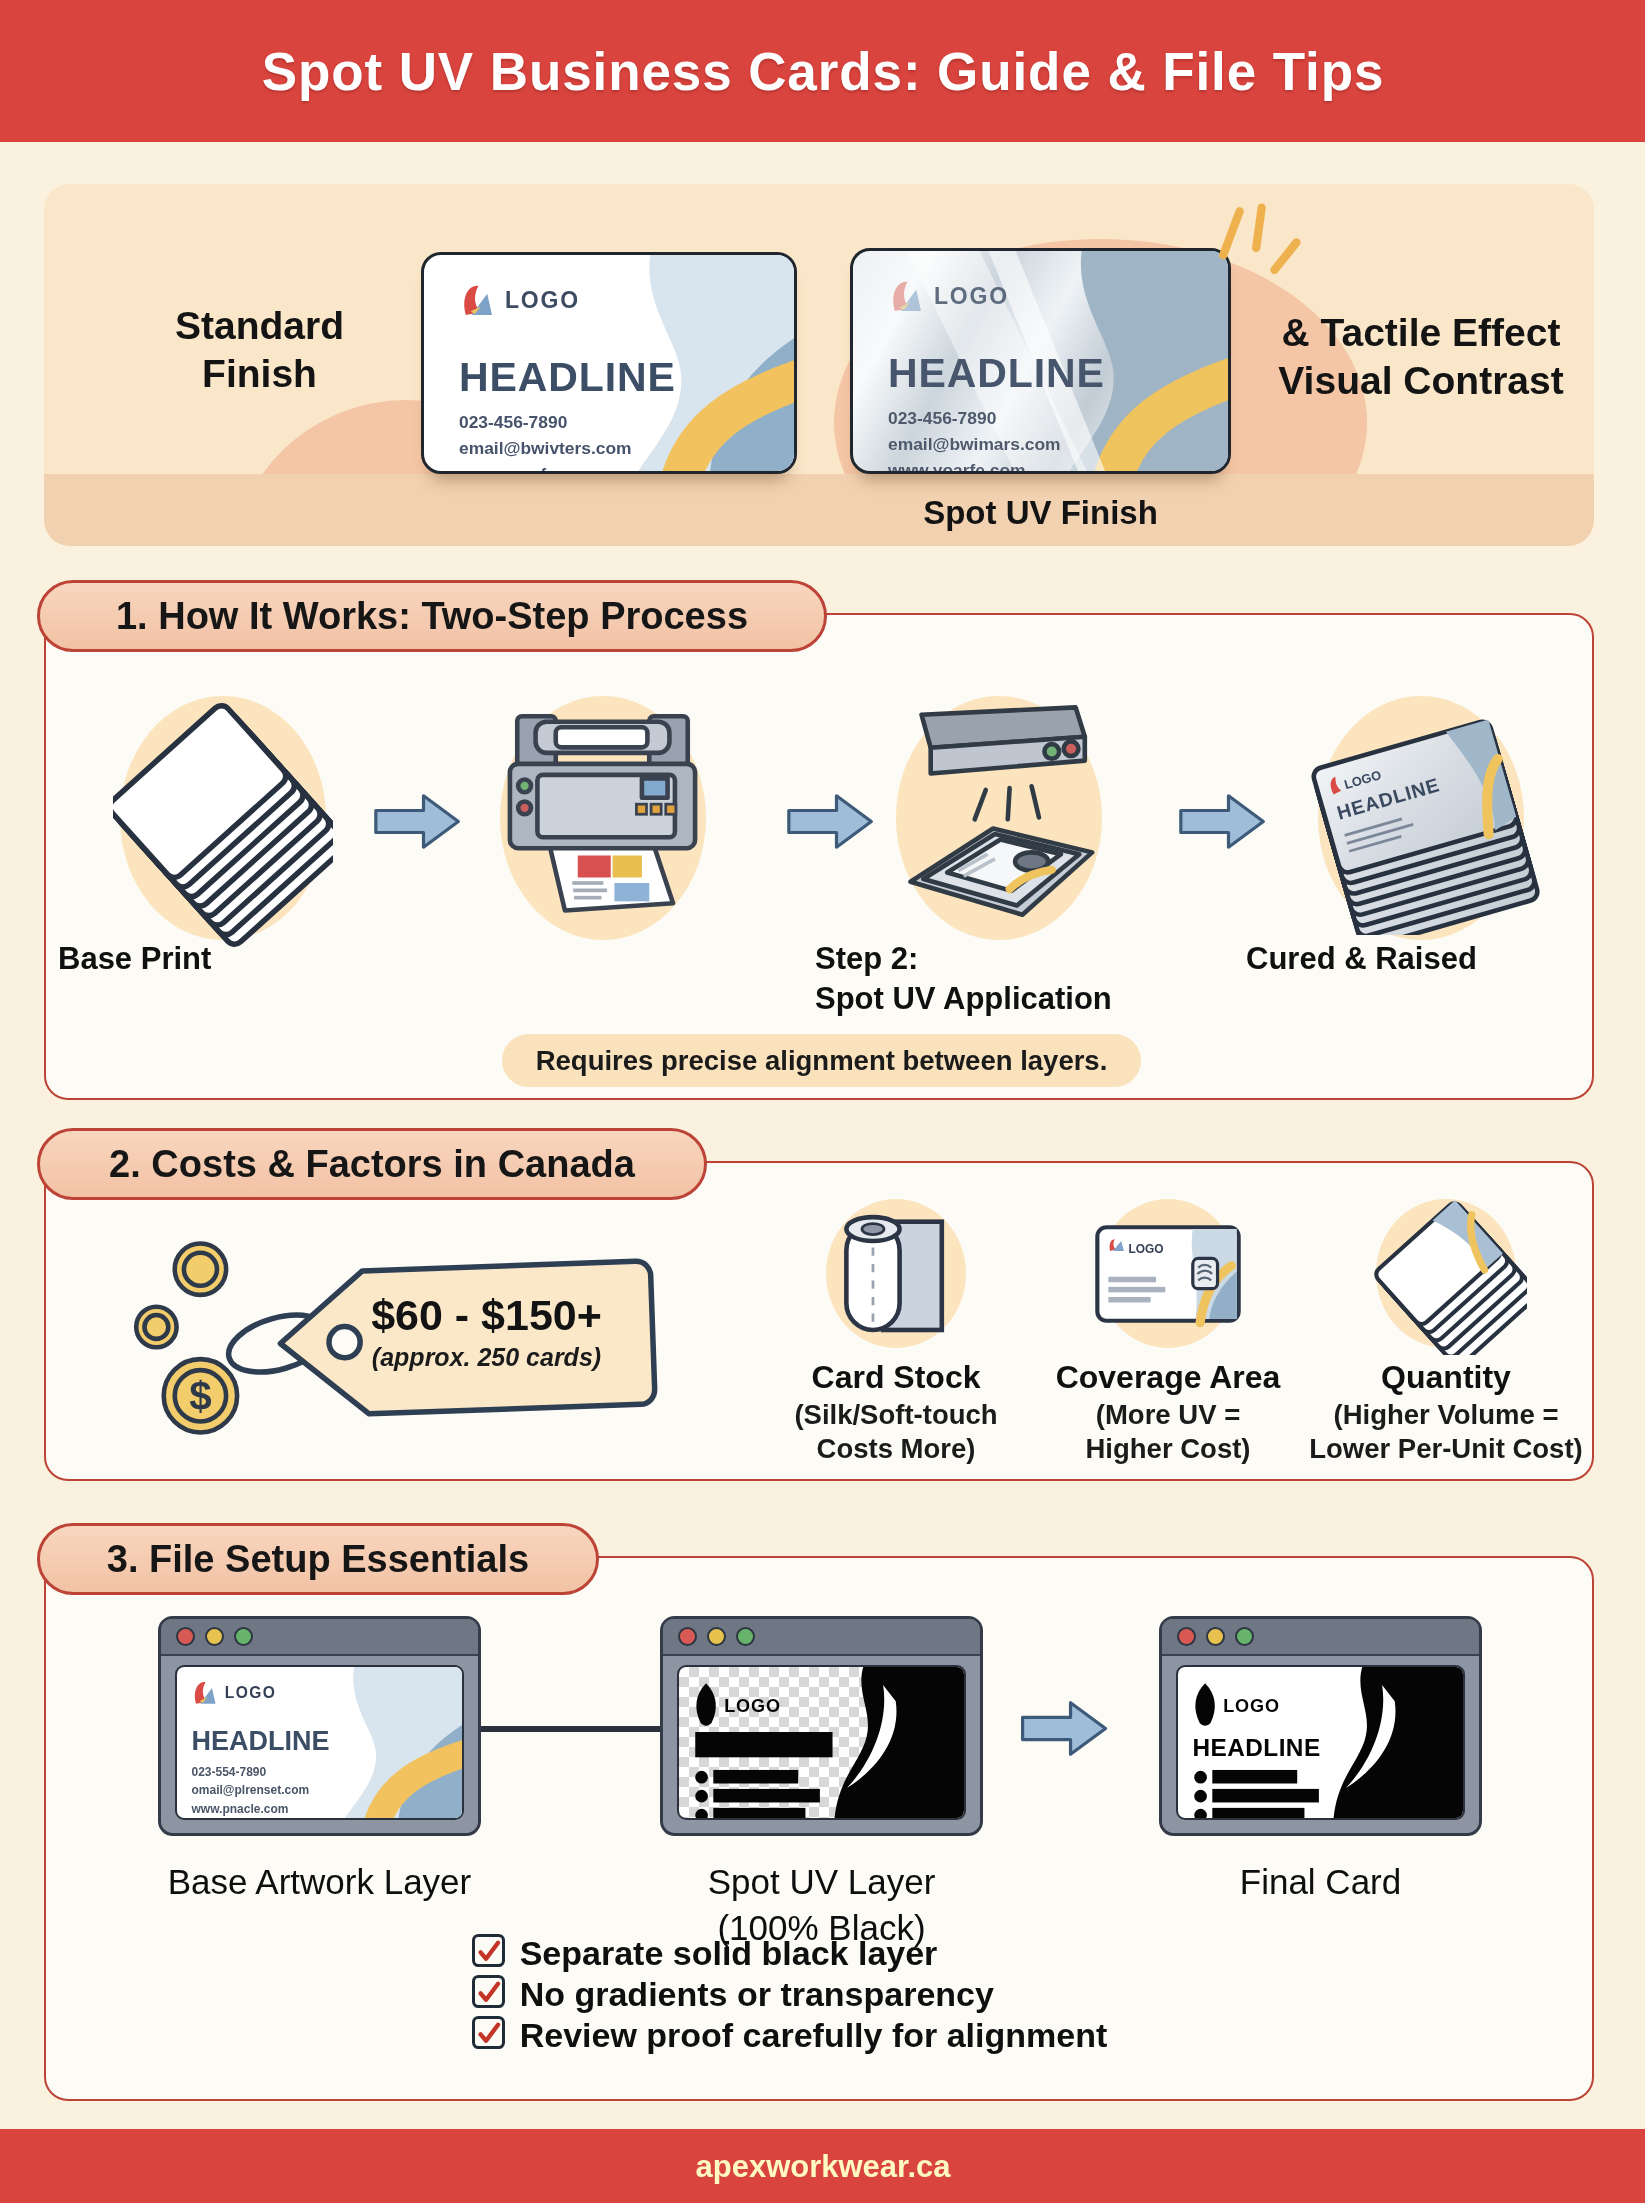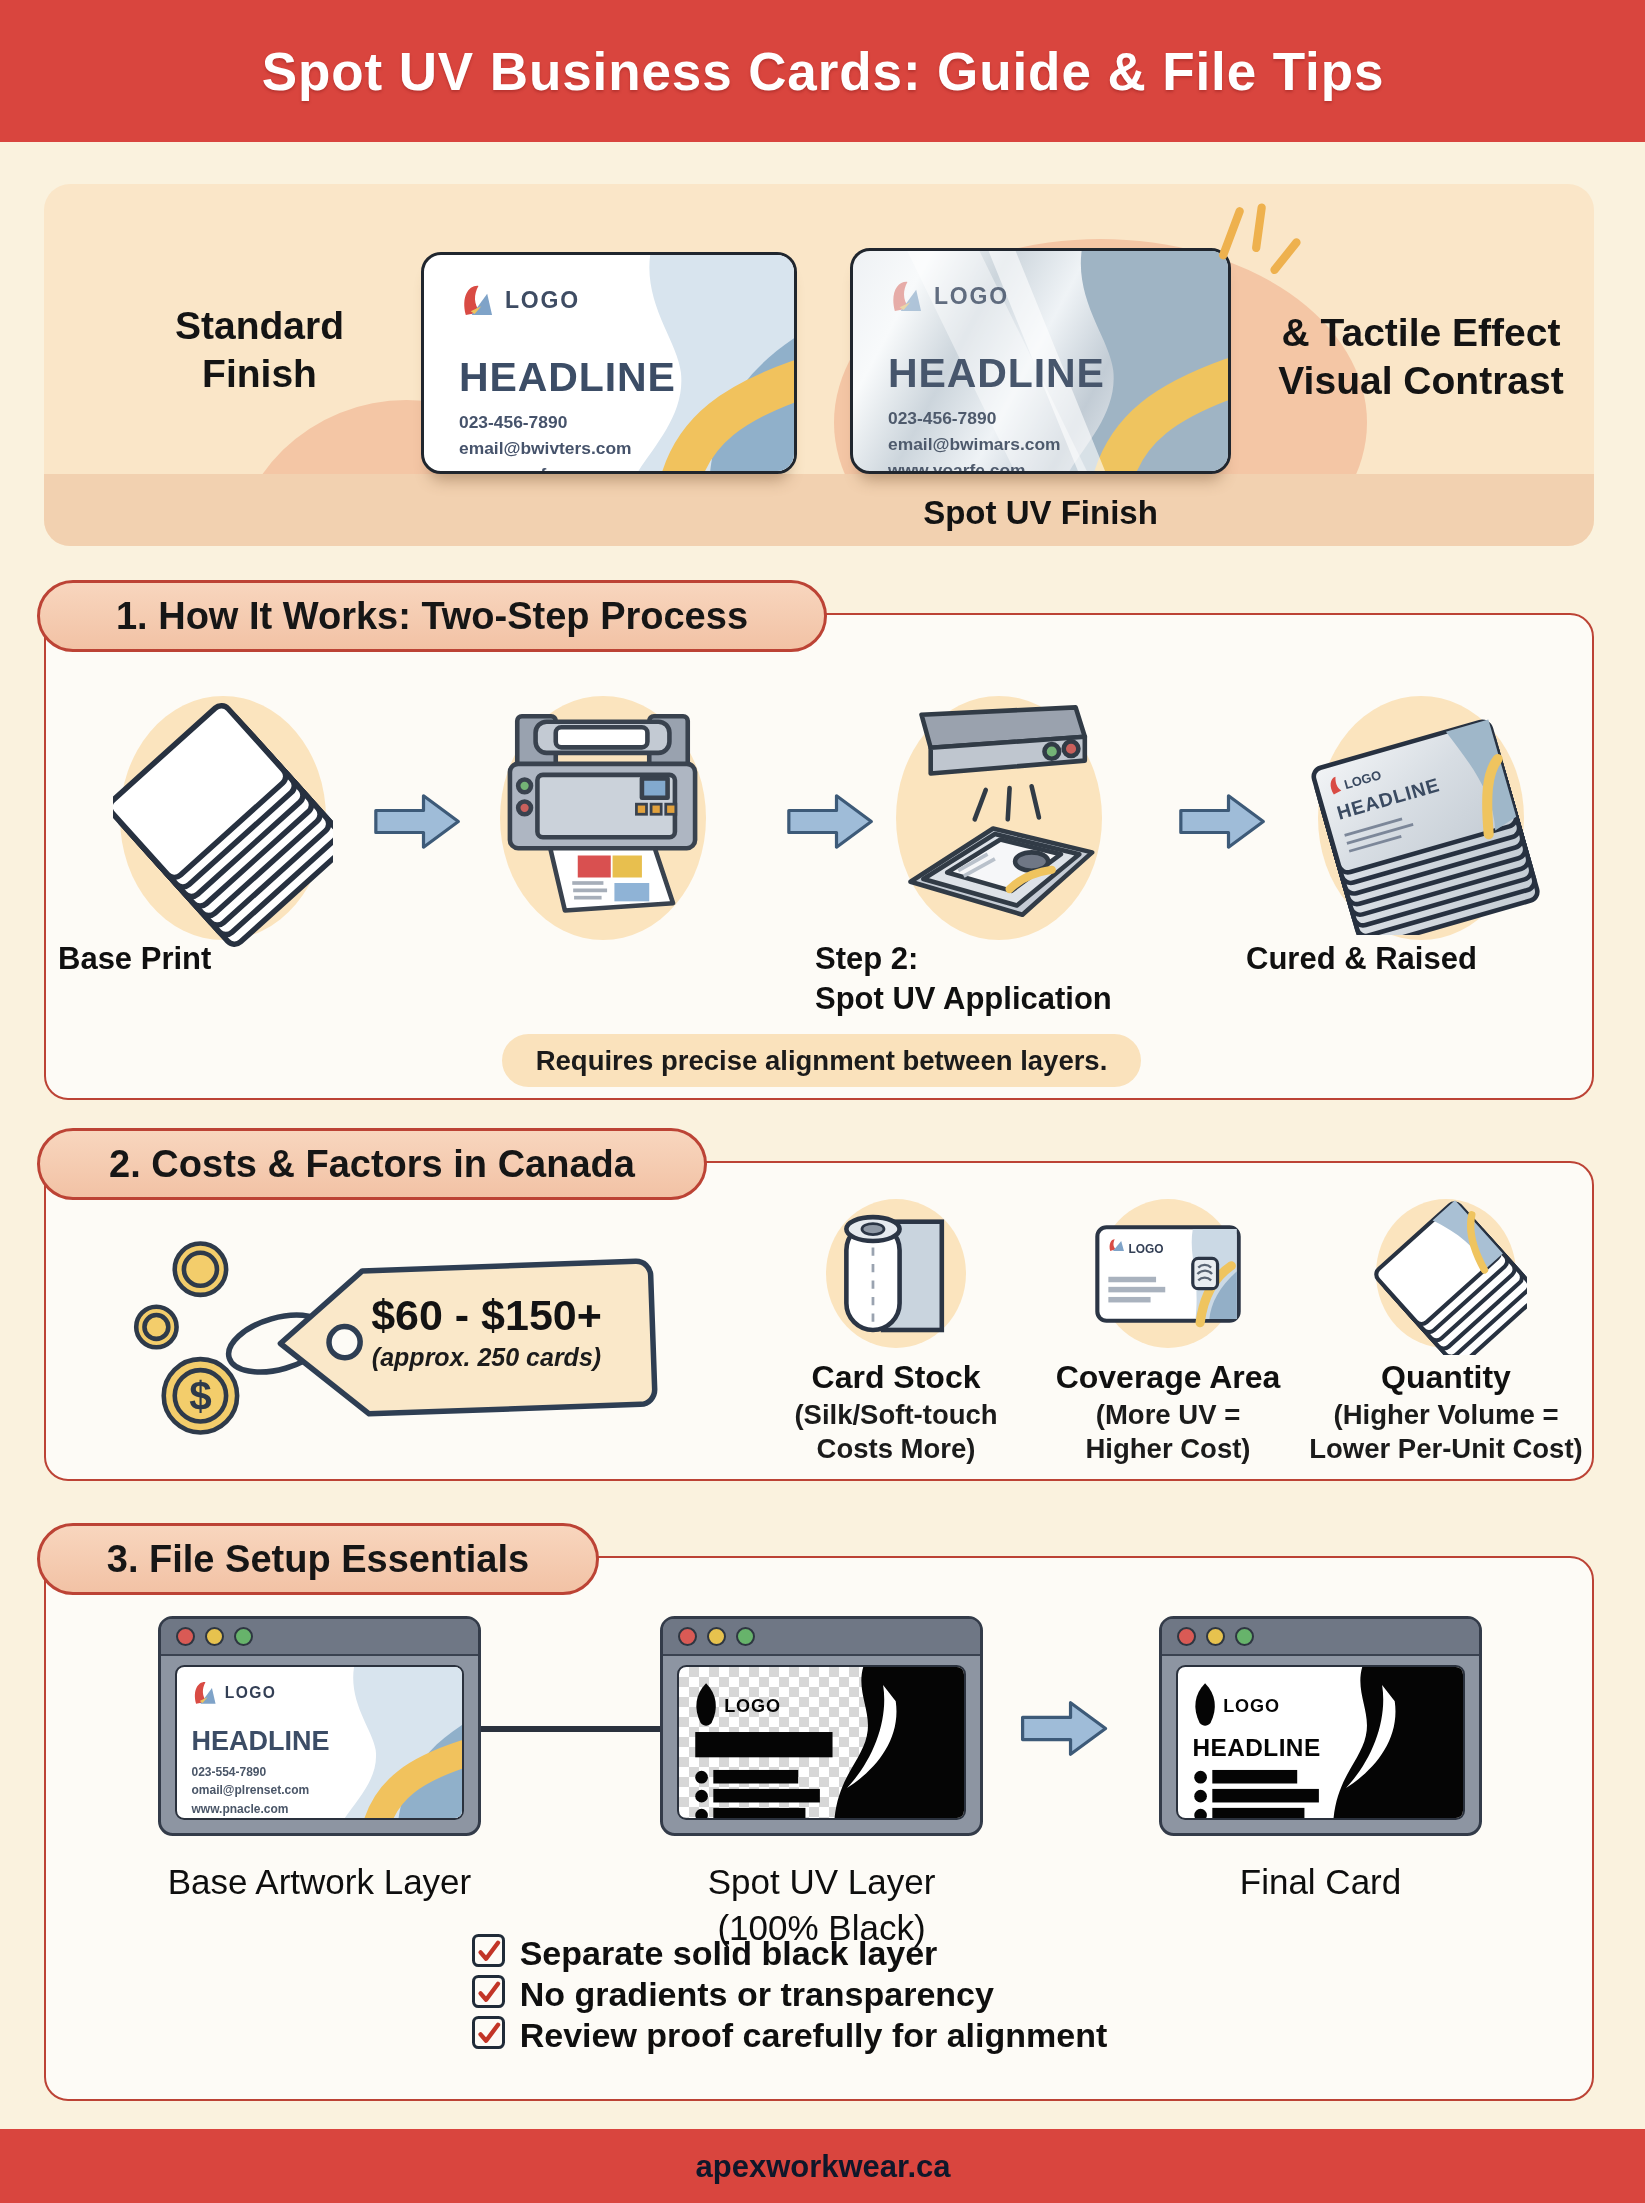--- a/index.html
+++ b/index.html
@@ -12,21 +12,21 @@
   .abs { position:absolute; }
   svg text { font-family:"Liberation Sans", sans-serif; }
 
   
   .topbar { left:0; top:0; width:1646px; height:142px; background:#D9453E;
     display:flex; align-items:center; justify-content:center; }
   .topbar h1 { color:#fff; font-size:53px; font-weight:800; letter-spacing:0.9px;
     text-shadow:0 1.8px 2.8px rgba(120,20,20,.35); }
   .botbar { left:0; top:2129px; width:1646px; height:75px; background:#D9453E;
     display:flex; align-items:center; justify-content:center; }
-  .botbar div { color:#0f172a; font-size:31px; font-weight:700; }
+  .botbar div { color:#fef9c3; font-size:31px; font-weight:700; }
 
   
   .hero { left:44px; top:184px; width:1550px; height:362px; border-radius:26px;
     background:#FAE6C8; overflow:hidden; }
   .blob { border-radius:50%; background:#F4C6A5; }
   .floor { left:0; top:290px; width:1550px; height:72px; background:#F2D1B0; }
   .hero-label { font-size:39px; font-weight:800; text-align:center; line-height:48px; color:#141414; }
   .bcard { border-radius:20px; border:3.7px solid #20262E; background:#fff; overflow:hidden;
     box-shadow:0 14.7px 14.7px -9.2px rgba(120,85,50,.45); }
   .bcard .inner-svg { position:absolute; inset:0; }

